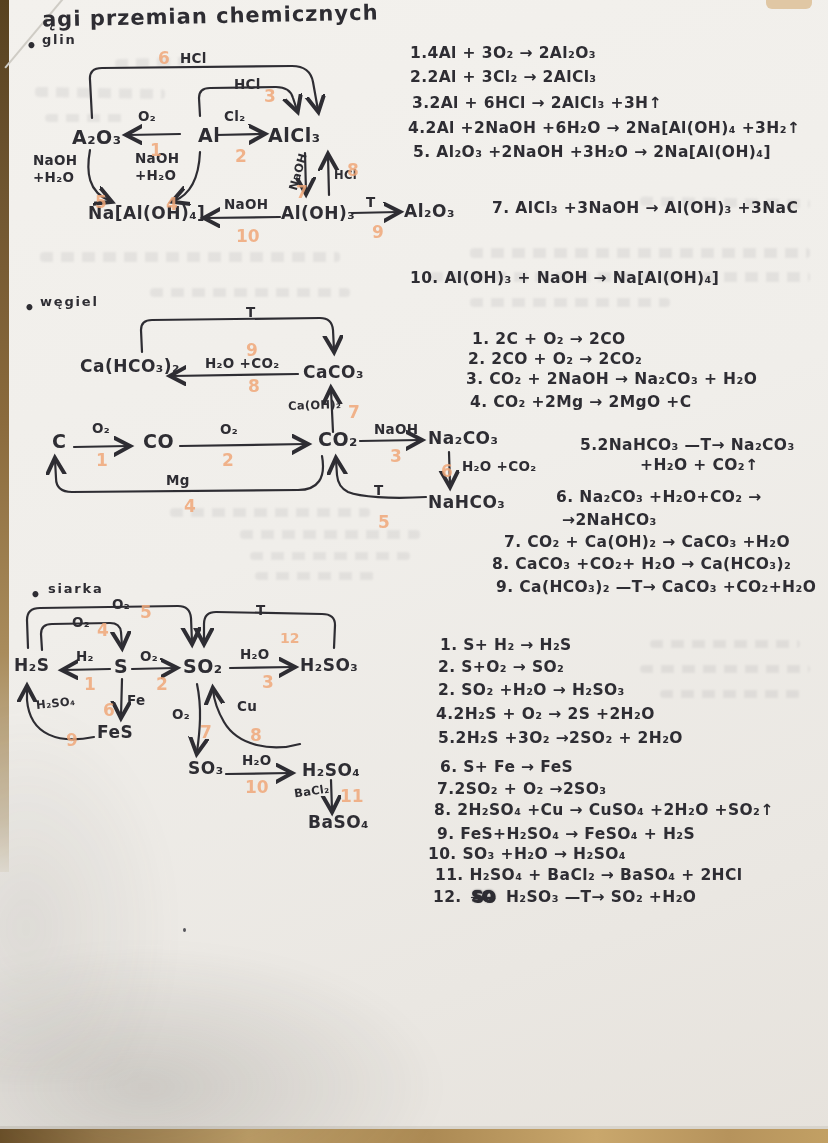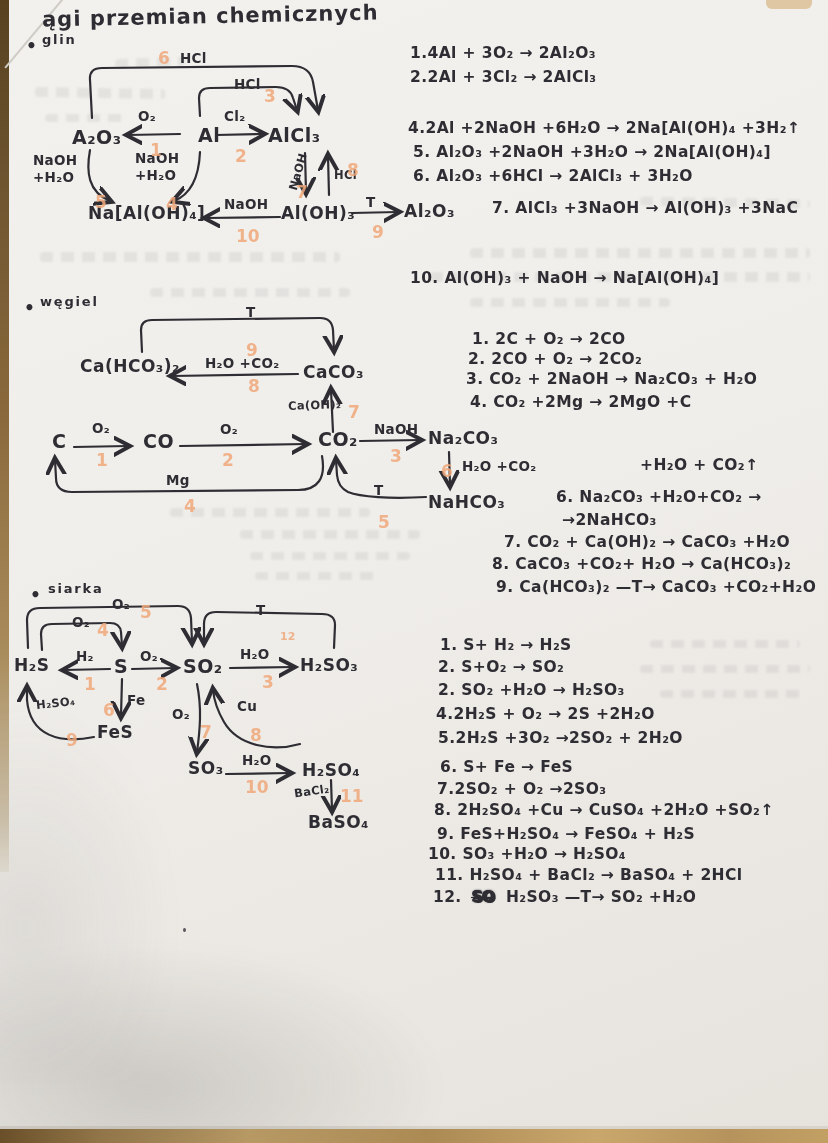--- a/index.html
+++ b/index.html
@@ -11,21 +11,21 @@
   .title{position:absolute;font-size:21px;font-weight:600;letter-spacing:1px;transform:rotate(-1.2deg);white-space:nowrap;}
   .heading{position:absolute;font-size:13px;font-weight:600;letter-spacing:1.8px;white-space:nowrap;}
   .bullet{position:absolute;font-size:17px;font-weight:700;}
   .node{position:absolute;font-weight:600;font-size:17px;letter-spacing:.5px;white-space:nowrap;}
   .node.big{font-size:19px;}
   .lbl{position:absolute;font-weight:600;font-size:13.5px;letter-spacing:.3px;white-space:nowrap;}
   .lbl.two-line{white-space:pre-line;line-height:1.25;}
   .lbl.tiny{font-size:11.5px;}
   .eq{position:absolute;font-size:15.5px;font-weight:600;letter-spacing:.4px;white-space:nowrap;}
   .step{position:absolute;color:#f0a87a;font-size:17px;font-weight:700;opacity:.85;white-space:nowrap;}
-  .step.sm{font-size:11px;}
+  .step.sm{font-size:14px;}
   .scribble{position:absolute;font-size:15.5px;font-weight:700;letter-spacing:-1px;
     text-decoration:line-through;text-shadow:0 0 2px #2e2d33,1px 1px 0 #2e2d33,-1px 0 0 #2e2d33;}
   .arrows{position:absolute;left:0;top:0;pointer-events:none;}
   .ghost{position:absolute;opacity:.11;border-radius:4px;filter:blur(1.1px);
     background:repeating-linear-gradient(90deg,#77767c 0 13px,transparent 13px 21px);}
   .wood-left{position:absolute;left:0;top:0;width:9px;height:872px;
     background:linear-gradient(180deg,#57411f 0%,#6f5530 22%,#8a6a3c 48%,#a98c5c 75%,#cfc3ac 94%,#e7e2d7 100%);}
   .wood-bottom{position:absolute;left:0;top:1129px;width:828px;height:14px;
     background:linear-gradient(90deg,#6b4f26,#9a7a48 12%,#c2a167 30%,#ac8a54 52%,#c9a76c 72%,#b6935c 88%,#c2a064);}
   .paper-edge{position:absolute;left:0;top:1126px;width:828px;height:3px;background:#d8d4cc;}
@@ -143,23 +143,23 @@
   <span class="step" style="left:166px;top:194px">4</span>
   <span class="step" style="left:95px;top:192px">5</span>
   <span class="step" style="left:158px;top:48px">6</span>
   <span class="step" style="left:296px;top:182px">7</span>
   <span class="step" style="left:347px;top:160px">8</span>
   <span class="step" style="left:372px;top:222px">9</span>
   <span class="step" style="left:236px;top:226px">10</span>
 
   <span class="eq" style="left:410px;top:44px">1.4Al + 3O₂ → 2Al₂O₃</span>
   <span class="eq" style="left:410px;top:68px">2.2Al + 3Cl₂ → 2AlCl₃</span>
+  <span class="eq" style="left:412px;top:94px">3.2Al + 6HCl → 2AlCl₃ +3H↑</span>
   <span class="eq" style="left:408px;top:119px">4.2Al +2NaOH +6H₂O → 2Na[Al(OH)₄ +3H₂↑</span>
   <span class="eq" style="left:413px;top:143px">5. Al₂O₃ +2NaOH +3H₂O → 2Na[Al(OH)₄]</span>
-  <span class="eq" style="left:413px;top:167px">6. Al₂O₃ +6HCl → 2AlCl₃ + 3H₂O</span>
   <span class="eq" style="left:492px;top:199px">7. AlCl₃ +3NaOH → Al(OH)₃ +3NaC</span>
   <span class="eq" style="left:410px;top:269px">10. Al(OH)₃ + NaOH → Na[Al(OH)₄]</span>
 
   <span class="bullet" style="left:24px;top:298px">•</span>
   <span class="heading" style="left:40px;top:294px">węgiel</span>
 
   <span class="node" style="left:80px;top:356px">Ca(HCO₃)₂</span>
   <span class="node" style="left:303px;top:362px">CaCO₃</span>
   <span class="node big" style="left:52px;top:430px">C</span>
   <span class="node big" style="left:143px;top:430px">CO</span>
@@ -184,20 +184,21 @@
   <span class="step" style="left:378px;top:512px">5</span>
   <span class="step" style="left:441px;top:461px">6</span>
   <span class="step" style="left:348px;top:402px">7</span>
   <span class="step" style="left:248px;top:376px">8</span>
   <span class="step" style="left:246px;top:340px">9</span>
 
   <span class="eq" style="left:472px;top:330px">1. 2C + O₂ →  2CO</span>
   <span class="eq" style="left:468px;top:350px">2. 2CO + O₂ → 2CO₂</span>
   <span class="eq" style="left:466px;top:370px">3. CO₂ + 2NaOH → Na₂CO₃ +  H₂O</span>
   <span class="eq" style="left:470px;top:393px">4. CO₂ +2Mg → 2MgO +C</span>
+  <span class="eq" style="left:580px;top:436px">5.2NaHCO₃ —T→ Na₂CO₃</span>
   <span class="eq" style="left:640px;top:456px">+H₂O + CO₂↑</span>
   <span class="eq" style="left:556px;top:488px">6. Na₂CO₃ +H₂O+CO₂ →</span>
   <span class="eq" style="left:562px;top:511px">→2NaHCO₃</span>
   <span class="eq" style="left:504px;top:533px">7. CO₂ + Ca(OH)₂ → CaCO₃ +H₂O</span>
   <span class="eq" style="left:492px;top:555px">8. CaCO₃ +CO₂+ H₂O → Ca(HCO₃)₂</span>
   <span class="eq" style="left:496px;top:578px">9. Ca(HCO₃)₂ —T→ CaCO₃ +CO₂+H₂O</span>
 
   <span class="bullet" style="left:30px;top:585px">•</span>
   <span class="heading" style="left:48px;top:581px">siarka</span>
 

